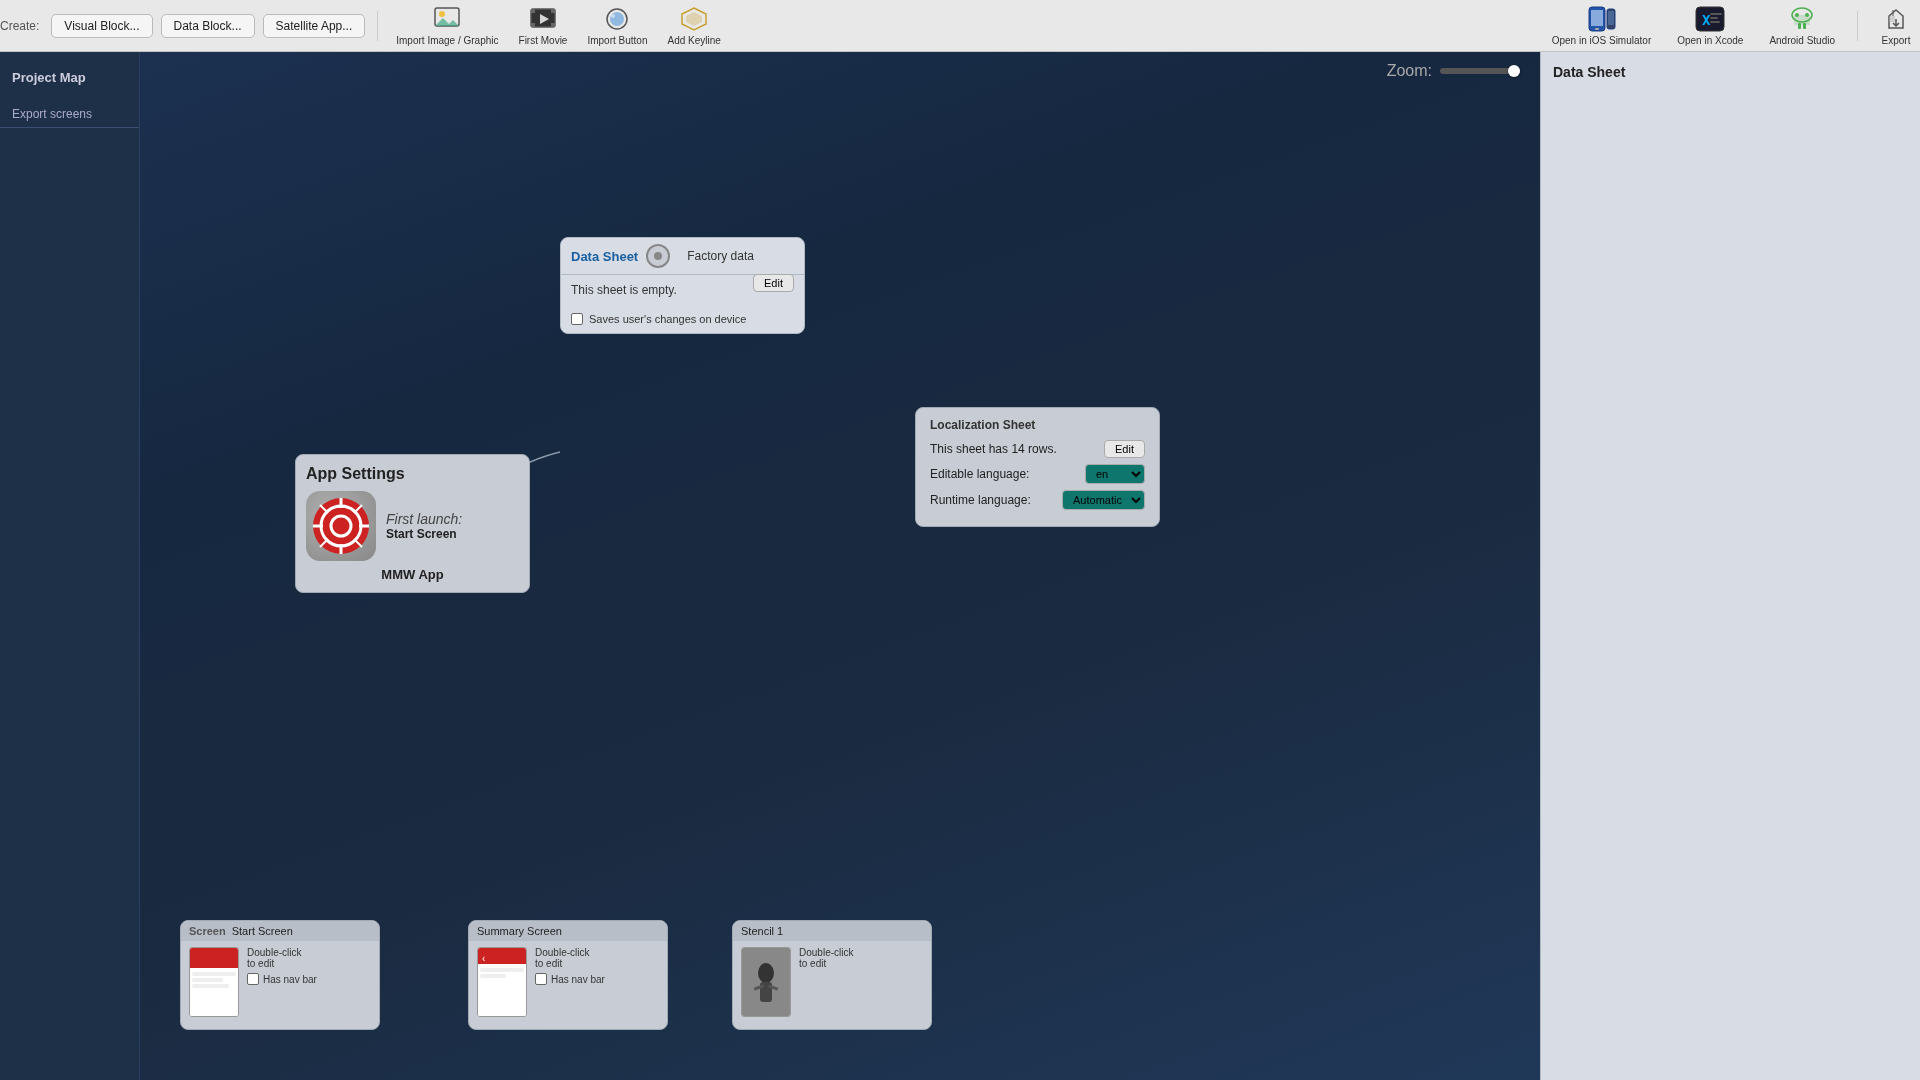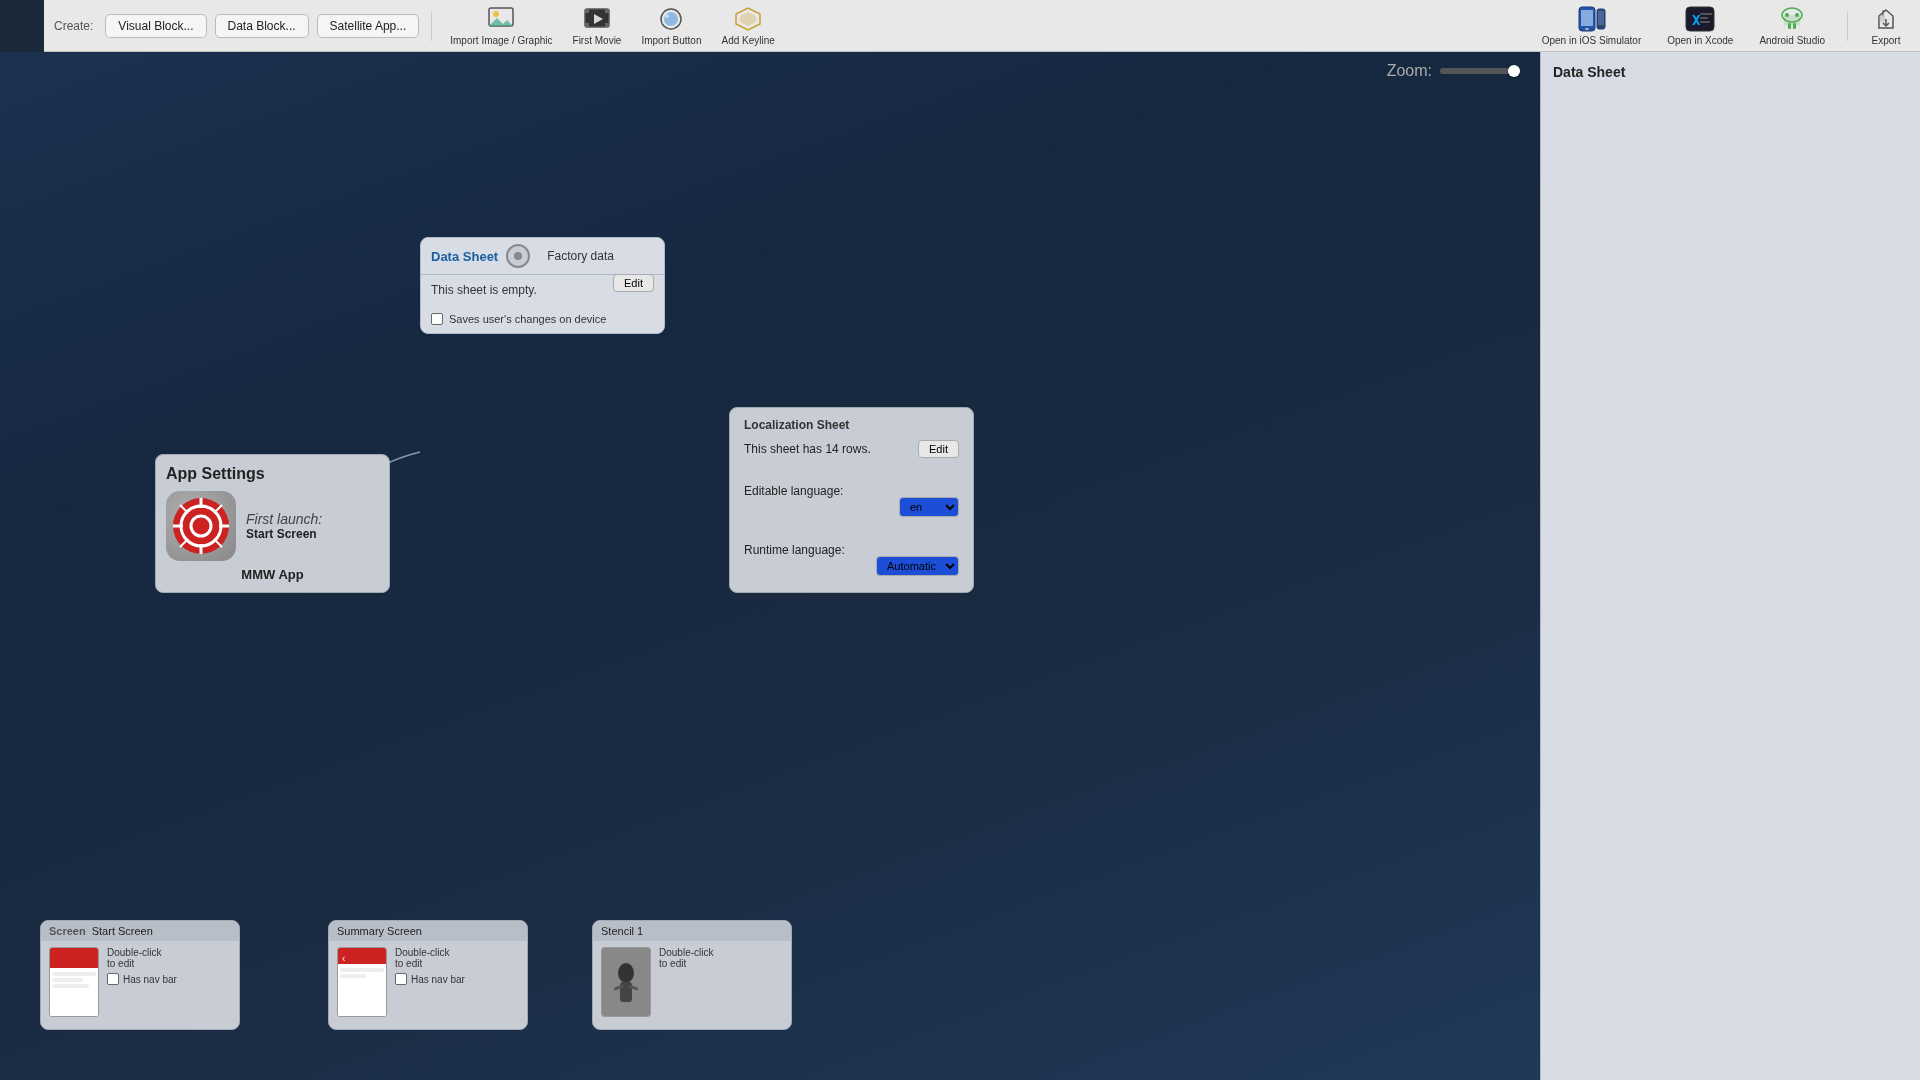--- a/index.html
+++ b/index.html
@@ -5,23 +5,22 @@
     * { box-sizing: border-box; margin: 0; padding: 0; }
     body { width: 1920px; height: 1080px; overflow: hidden; font-family: -apple-system, BlinkMacSystemFont, 'Helvetica Neue', Arial, sans-serif; background: #1a2a3a; }
 
     
     #toolbar {
       height: 52px;
       background: #e8e8e8;
       border-bottom: 1px solid #c0c0c0;
       display: flex;
       align-items: center;
-      padding: 0 10px;
+      padding: 0 0;
       gap: 8px;
-      margin-left: 44px;
     }
     .toolbar-label {
       font-size: 12px;
       color: #555;
       margin-right: 4px;
       font-weight: 500;
     }
     .toolbar-btn {
       background: #f5f5f5;
       border: 1px solid #bbb;
@@ -210,21 +209,21 @@
     }
     #saves-text {
       font-size: 11px;
       color: #333;
     }
 
     
     #localization-card {
       position: absolute;
       top: 355px;
-      left: 729px;
+      left: 775px;
       width: 245px;
       background: #c8cdd5;
       border-radius: 8px;
       border: 1px solid #a0aab5;
       padding: 10px 14px;
     }
     #localization-title {
       font-size: 12px;
       font-weight: 600;
       color: #333;
@@ -242,28 +241,27 @@
     }
     .loc-edit-btn {
       background: #e8e8e8;
       border: 1px solid #aaa;
       border-radius: 4px;
       padding: 2px 10px;
       font-size: 11px;
       cursor: pointer;
     }
     .loc-select {
-      background: #1d4ed8;
+      background: #0f766e;
       border: 1px solid #aaa;
       border-radius: 4px;
       padding: 2px 6px;
       font-size: 11px;
       cursor: pointer;
       min-width: 60px;
-      margin-top: 33px;
     }
 
     
     #app-settings-card {
       position: absolute;
       top: 402px;
       left: 155px;
       width: 235px;
       background: #c8cdd5;
       border-radius: 8px;
@@ -498,20 +496,24 @@
           <polyline points="6,15 9,18 12,15" fill="none" stroke="#555" stroke-width="1.5"></polyline>
         </svg>
       </div>
       <span>Export</span>
     </div>
   </div>
 </div>
 
 <div id="main">
 
+  <div id="left-sidebar">
+    <div id="project-map-label">Project Map</div>
+    <div id="export-screens-btn">Export screens</div>
+  </div>
 
   <div id="canvas">
 
     <div id="zoom-bar">
       <span>Zoom:</span>
       <div id="zoom-slider">
         <div id="zoom-slider-thumb"></div>
       </div>
     </div>
 

